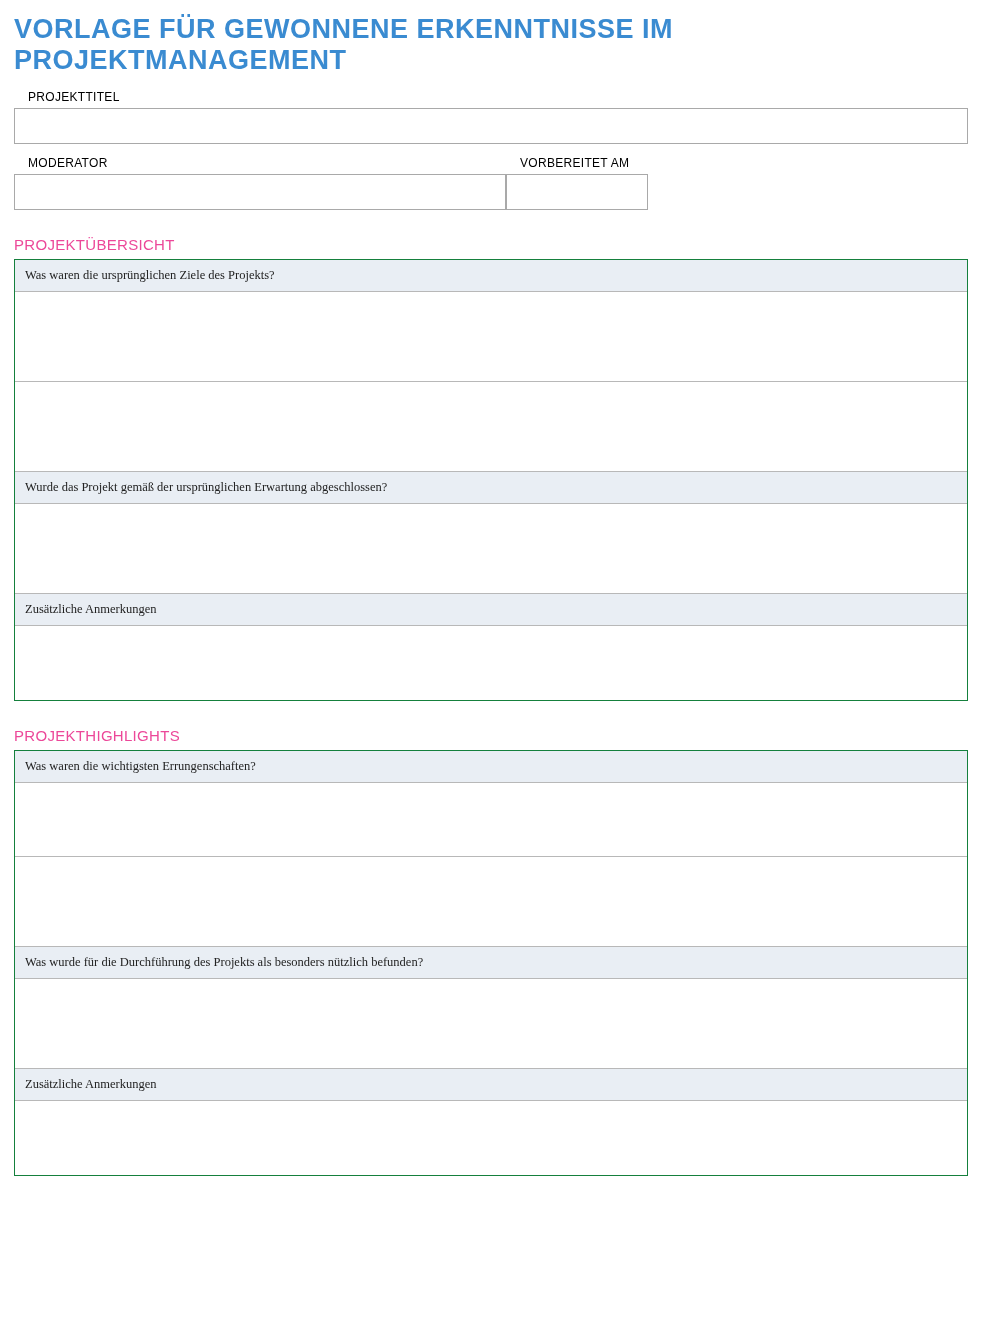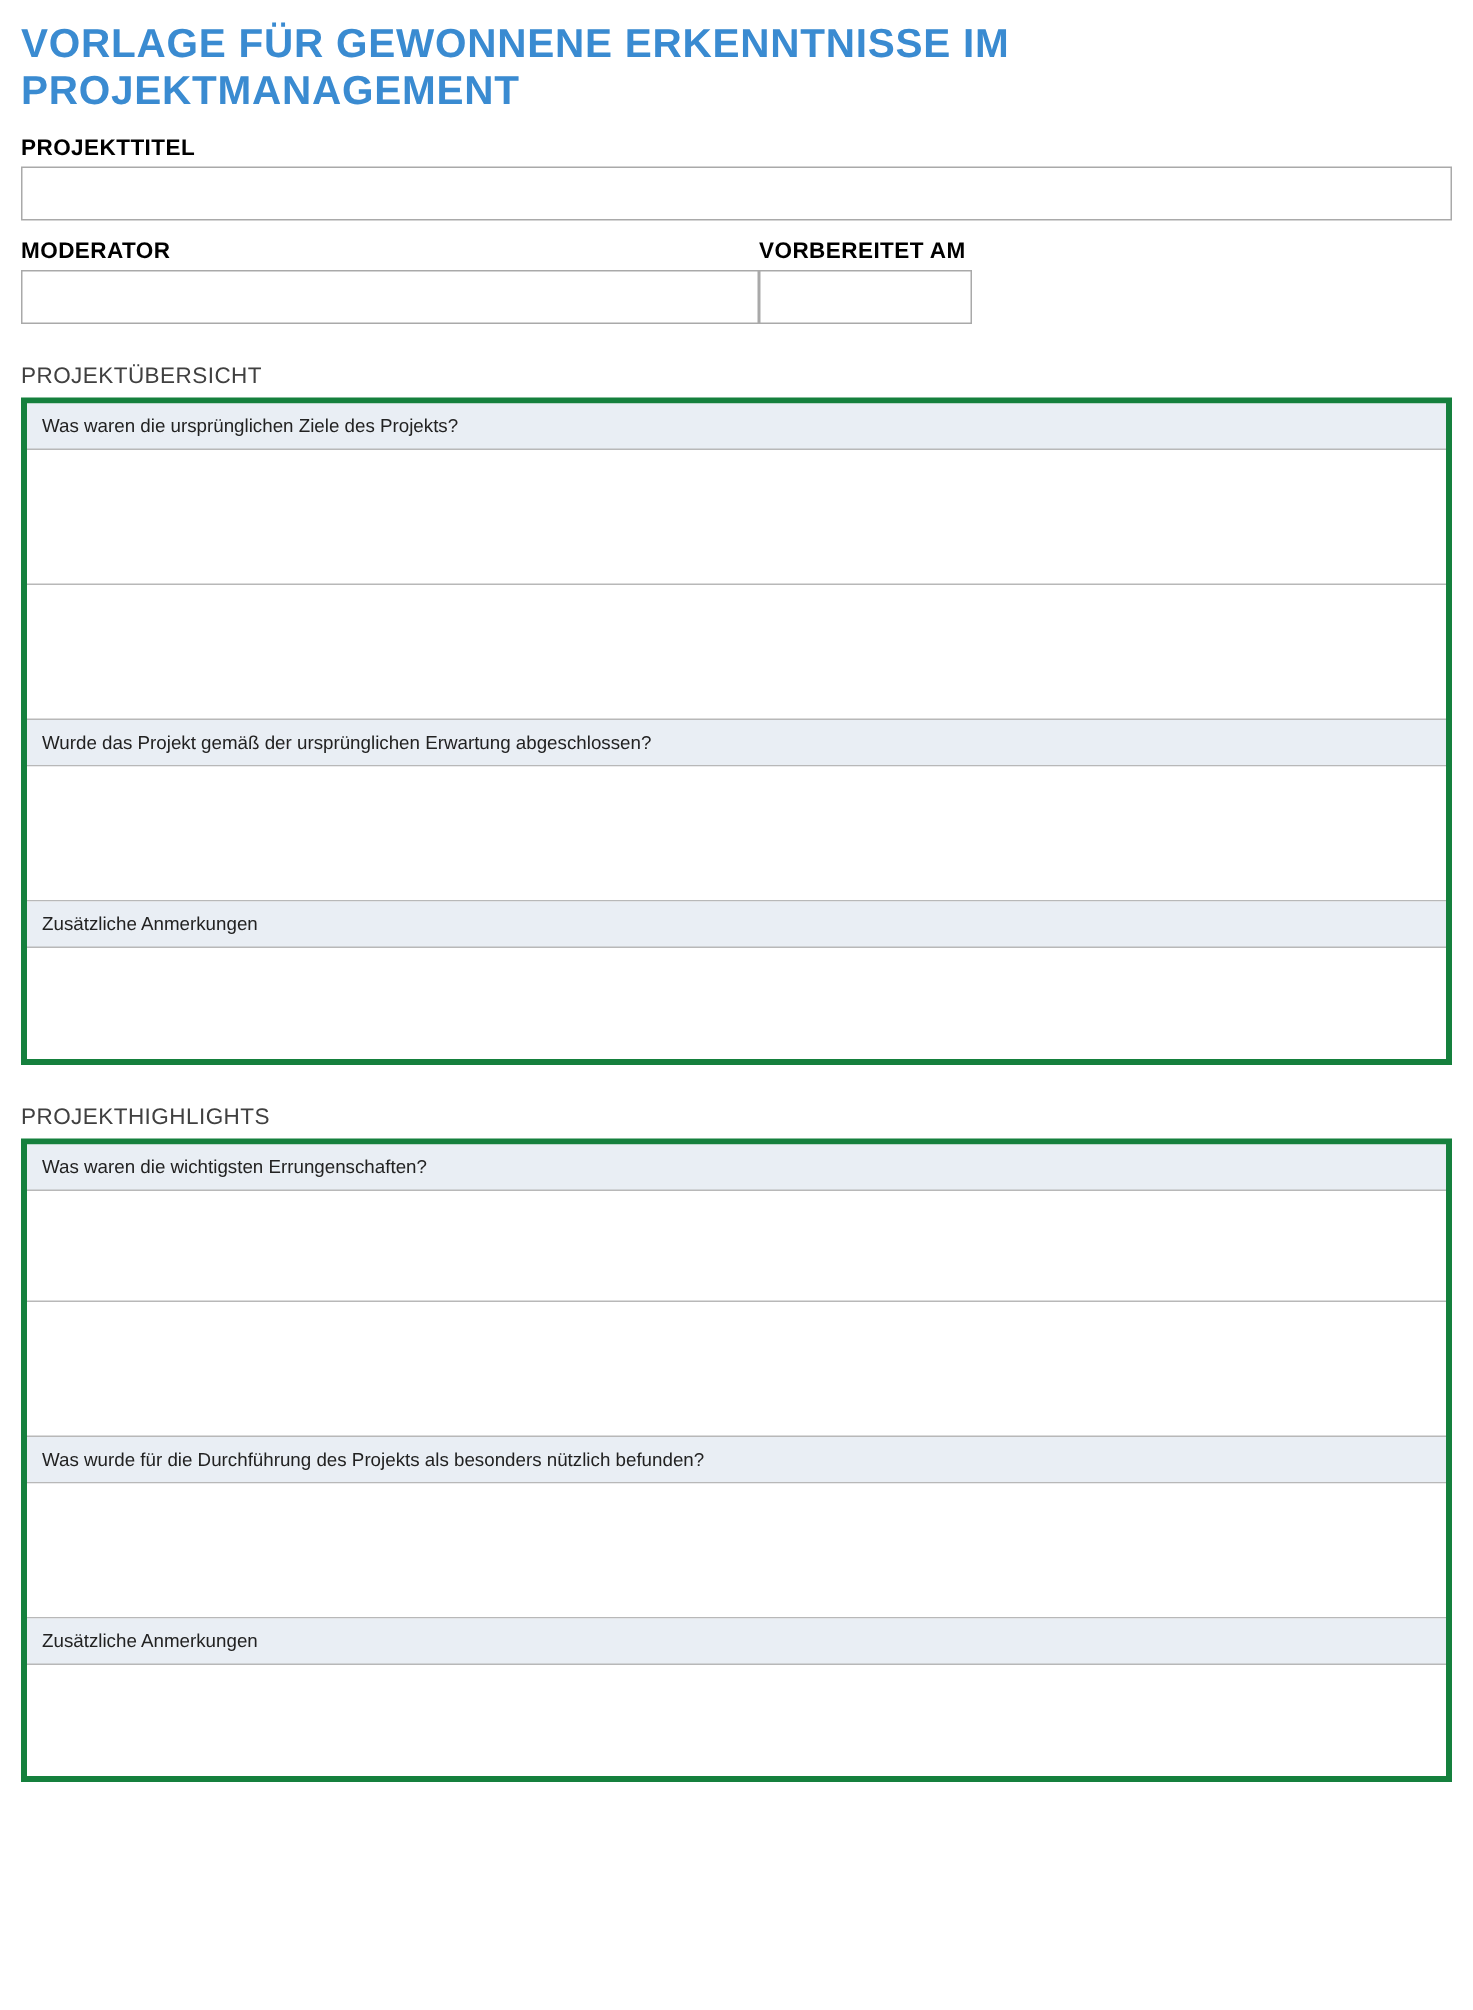--- a/index.html
+++ b/index.html
@@ -14,25 +14,26 @@
       width: 982px;
     }
     .page-title {
       color: #3a8bd1;
       font-size: 27px;
       font-weight: bold;
       letter-spacing: 0.5px;
       margin-bottom: 14px;
     }
     .field-label {
-      font-size: 15px;
-      font-weight: bold;
+      font-size: 12px;
+      font-weight: normal;
       color: #000;
       letter-spacing: 0.3px;
       margin-bottom: 4px;
+      margin-left: 14px;
     }
     .header-row {
       display: flex;
       gap: 0;
     }
     .header-col-1 {
       width: 492px;
     }
     .header-col-2 {
       width: 142px;
@@ -42,28 +43,29 @@
       background: #fff;
       height: 36px;
       width: 100%;
     }
     .input-box.full {
       height: 36px;
       margin-bottom: 12px;
     }
     .section-title {
       font-size: 15px;
-      color: #404040;
+      color: #ec4899;
       letter-spacing: 0.3px;
       margin-top: 26px;
       margin-bottom: 6px;
       font-weight: normal;
     }
     .section-block {
-      border: 4px solid #15803d;
+      border: 1px solid #15803d;
+      font-family: Liberation Serif, serif;
     }
     .question-row {
       background: #e9eef4;
       border-bottom: 1px solid #b8b8b8;
       padding: 8px 10px;
       font-size: 12.5px;
       color: #222;
     }
     .answer-row {
       background: #fff;

